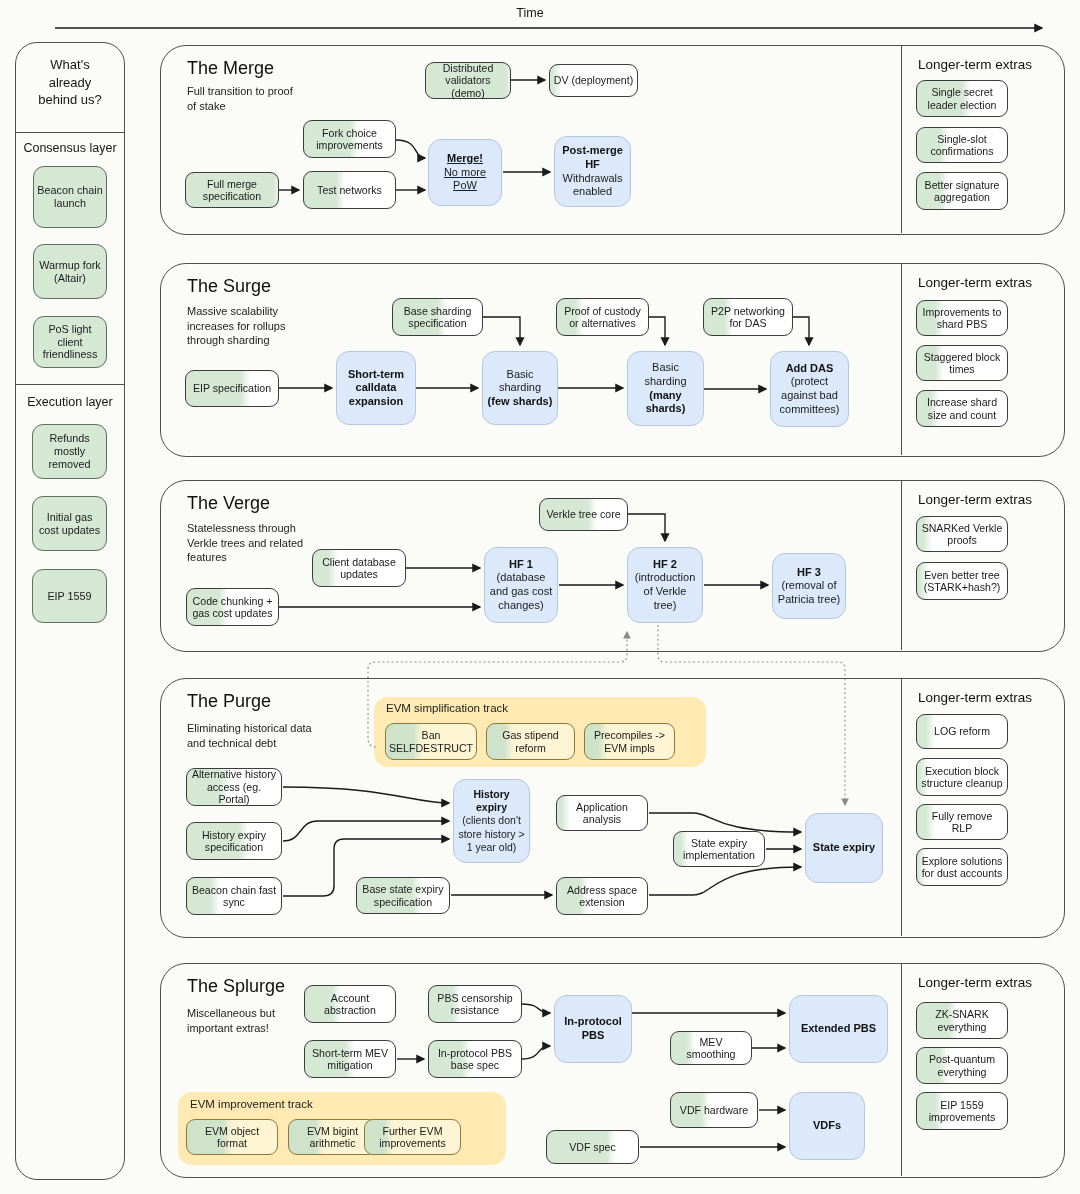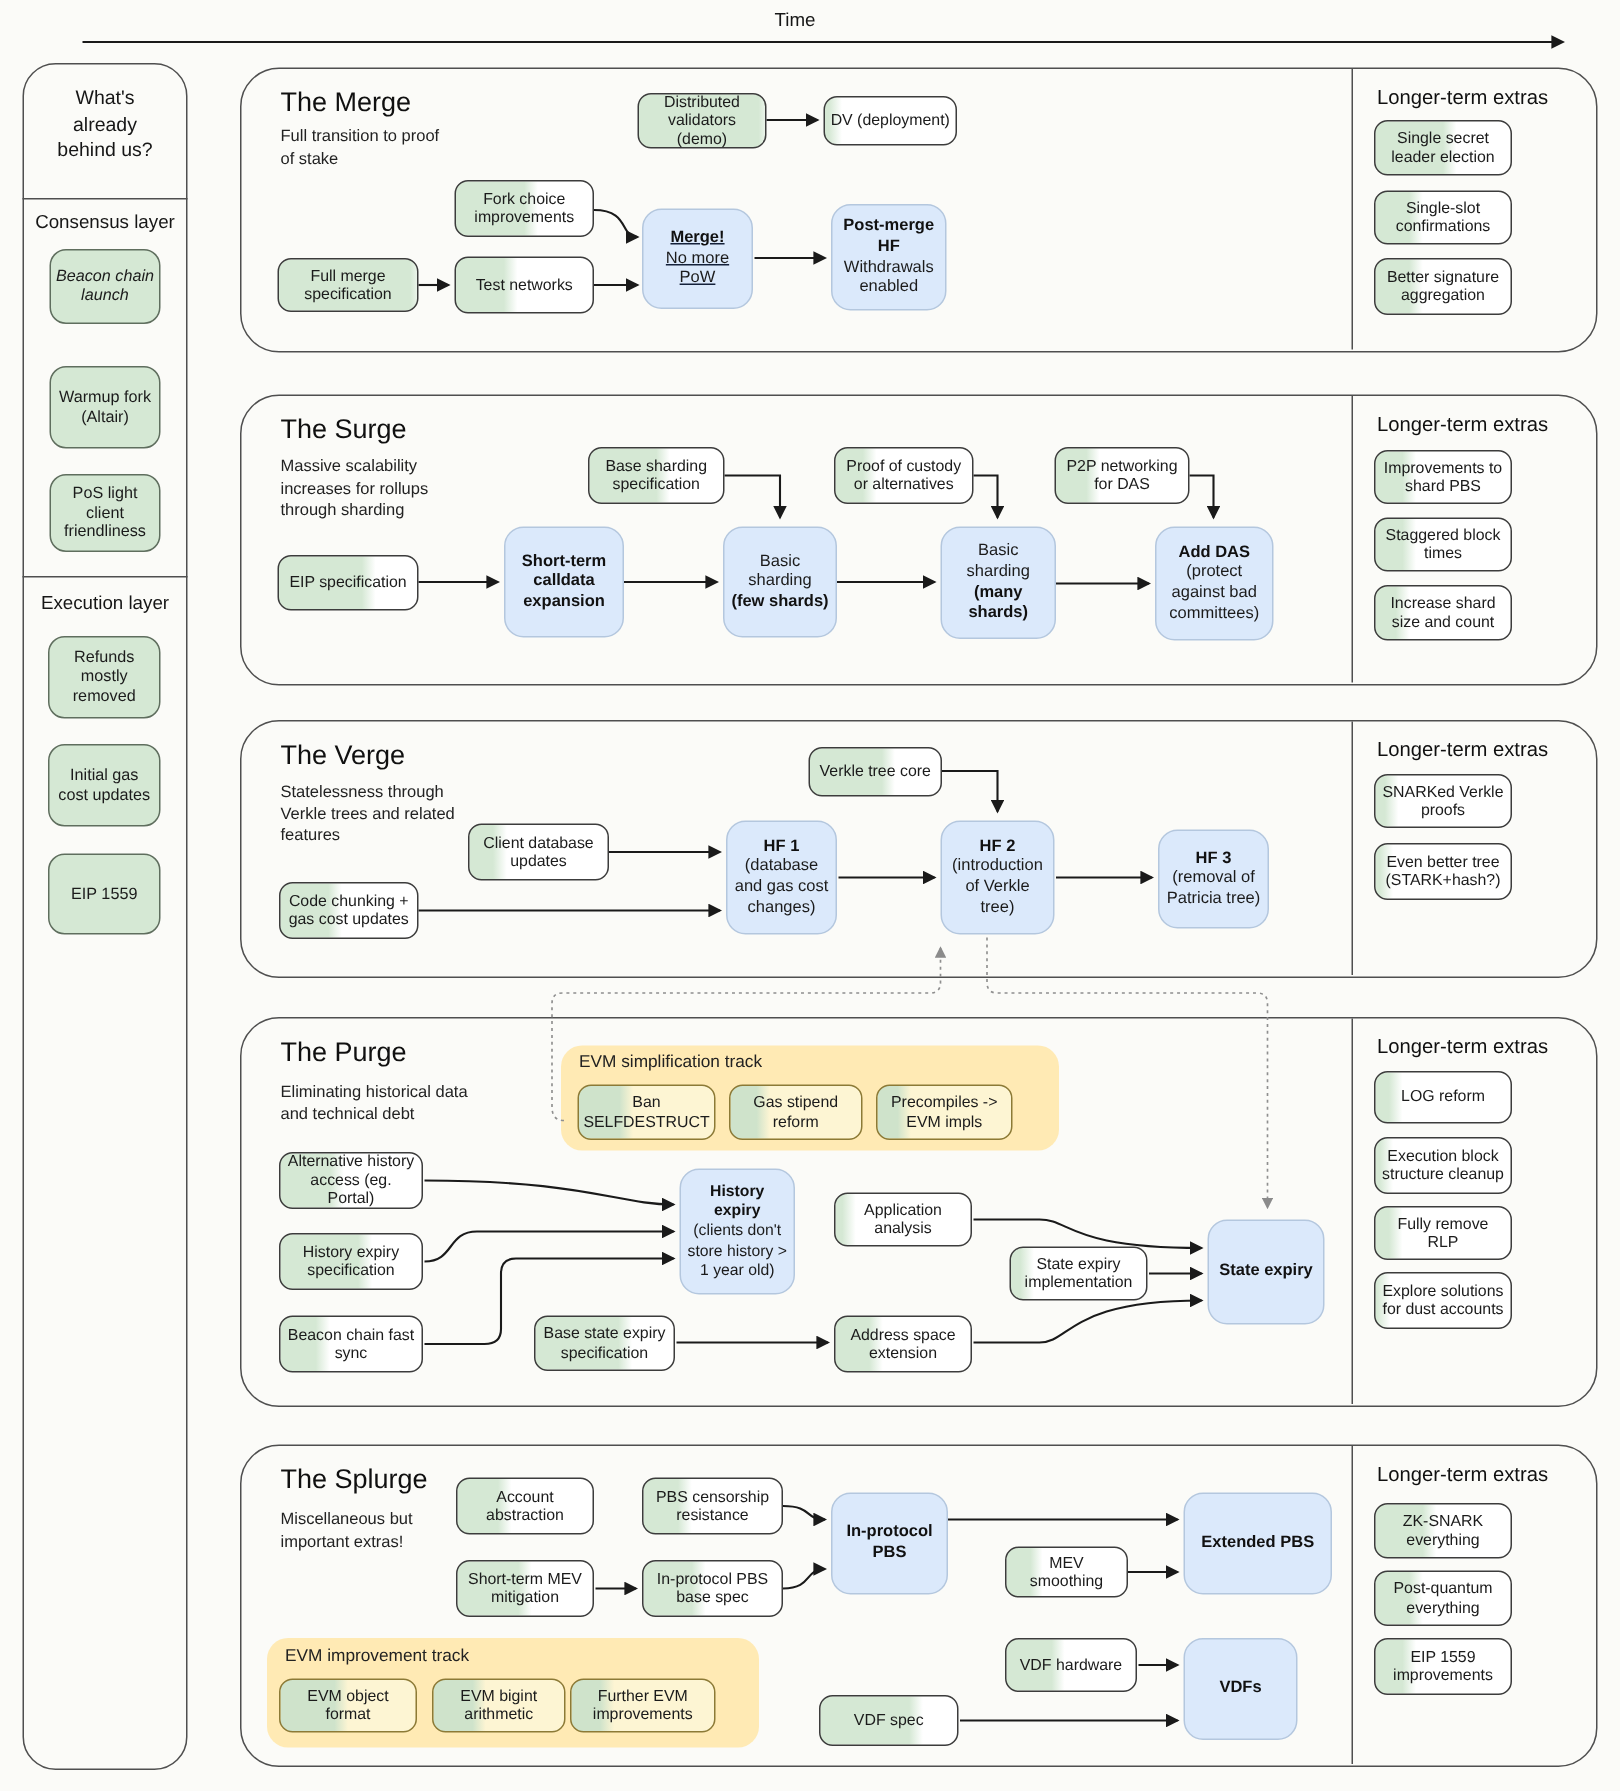--- a/index.html
+++ b/index.html
@@ -79,21 +79,21 @@
     <g fill="none" stroke="#8f8f8f" stroke-width="1.1" stroke-dasharray="2 2.6" marker-end="url(#ag)">
       <path d="M376,747 Q368,747 368,738 V669 Q368,662 375,662 H620 Q627,662 627,655 V632"></path>
       <path d="M658,625 V655 Q658,662 665,662 H838 Q845,662 845,669 V805"></path>
     </g>
   </svg>
 
   <div class="panel" style="left:15px;top:42px;width:110px;height:1138px;border-radius:22px;"></div>
   <div class="lbl" style="left:34px;top:56px;width:72px;font-size:13px;line-height:1.35;">What's already behind us?</div>
   <div class="hdiv" style="left:15px;top:132px;width:110px;"></div>
   <div class="lbl" style="left:15px;top:141px;width:110px;">Consensus layer</div>
-  <div class="box sb" style="left:33px;top:166px;width:74px;height:50px;font-style:italic;">Beacon chain launch</div>
+  <div class="box sb" style="left:33px;top:166px;width:74px;height:62px;">Beacon chain launch</div>
   <div class="box sb" style="left:33px;top:244px;width:74px;height:55px;">Warmup fork (Altair)</div>
   <div class="box sb" style="left:33px;top:316px;width:74px;height:52px;">PoS light client friendliness</div>
   <div class="hdiv" style="left:15px;top:384px;width:110px;"></div>
   <div class="lbl" style="left:15px;top:395px;width:110px;">Execution layer</div>
   <div class="box sb" style="left:32px;top:424px;width:75px;height:55px;">Refunds mostly removed</div>
   <div class="box sb" style="left:32px;top:496px;width:75px;height:55px;">Initial gas cost updates</div>
   <div class="box sb" style="left:32px;top:569px;width:75px;height:54px;">EIP 1559</div>
 
   <div class="panel" style="left:160px;top:45px;width:905px;height:190px;">
     <div class="sec-title" style="left:26px;top:12px;">The Merge</div>
@@ -215,21 +215,21 @@
     <b>In-protocol PBS</b>
   </div>
   <div class="box" style="left: 670px; top: 1031px; width: 82px; height: 34px; --f: 25%;">MEV smoothing</div>
   <div class="blue" style="left:789px;top:995px;width:99px;height:68px;">
     <b>Extended PBS</b>
   </div>
   <div class="track" style="left:178px;top:1092px;width:328px;height:73px;"></div>
   <div class="track-label" style="left:190px;top:1098px;">EVM improvement track</div>
   <div class="box tb" style="left: 186px; top: 1119px; width: 92px; height: 36px; --f: 45%;">EVM object format</div>
   <div class="box tb" style="left: 288px; top: 1119px; width: 89px; height: 36px; --f: 35%;">EVM bigint arithmetic</div>
-  <div class="box tb" style="left: 380px; top: 1119px; width: 97px; height: 36px; --f: 25%;">Further EVM improvements</div>
+  <div class="box tb" style="left: 364px; top: 1119px; width: 97px; height: 36px; --f: 25%;">Further EVM improvements</div>
   <div class="box" style="left: 670px; top: 1092px; width: 88px; height: 36px; --f: 40%;">VDF hardware</div>
   <div class="box" style="left: 546px; top: 1130px; width: 93px; height: 34px; --f: 70%;">VDF spec</div>
   <div class="blue" style="left:789px;top:1092px;width:76px;height:68px;">
     <b>VDFs</b>
   </div>
   <div class="box" style="left: 916px; top: 1002px; width: 92px; height: 37px; --f: 40%;">ZK-SNARK everything</div>
   <div class="box" style="left: 916px; top: 1047px; width: 92px; height: 37px; --f: 30%;">Post-quantum everything</div>
   <div class="box" style="left: 916px; top: 1092px; width: 92px; height: 38px; --f: 25%;">EIP 1559 improvements</div>
 
 </div>

